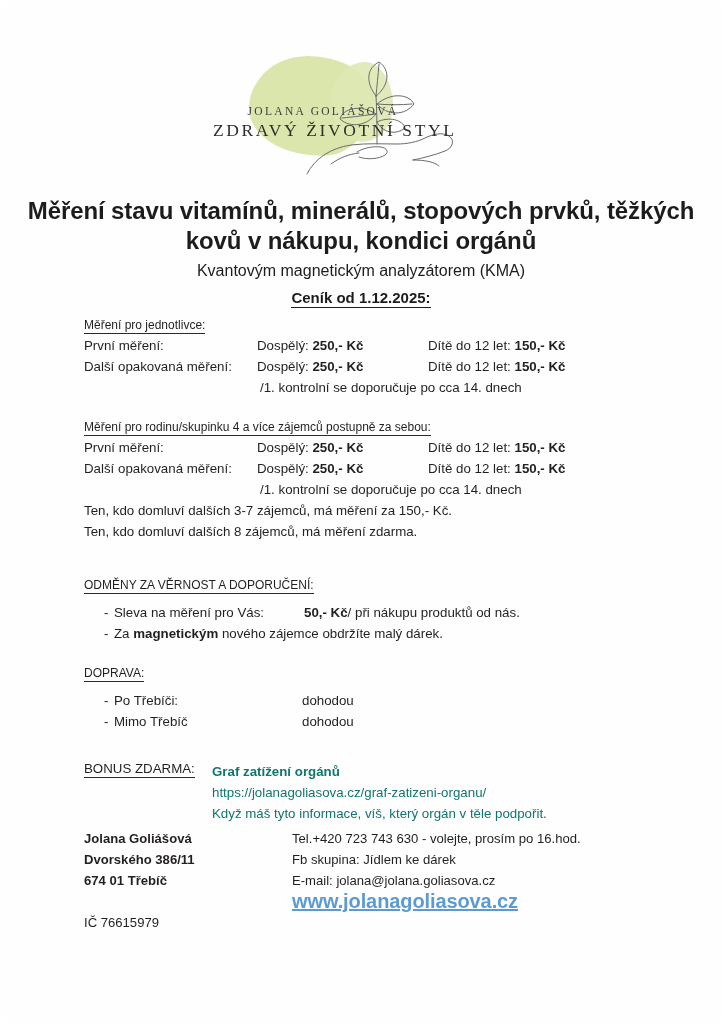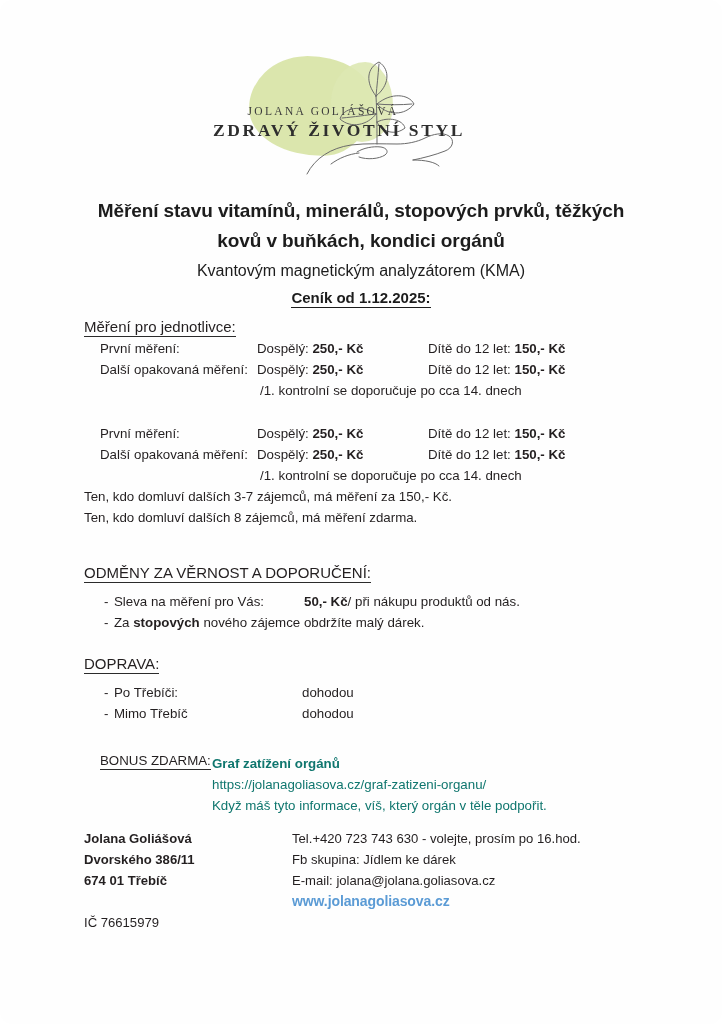--- a/index.html
+++ b/index.html
@@ -79,37 +79,37 @@
     color: #3c3c3c;
     white-space: nowrap;
   }
   .logo-text-main {
     position: absolute;
     left: 2px;
     top: 68px;
     width: 220px;
     text-align: center;
     font-family: "Liberation Serif", serif;
-    font-weight: bold;
+    font-weight: normal;
     font-size: 17.5px;
     letter-spacing: 2.6px;
     color: #2e2e2e;
     white-space: nowrap;
   }
 
   
   .title-wrap {
     position: absolute;
     left: 0;
     top: 196px;
     width: 722px;
     text-align: center;
   }
   .title-main {
-    font-size: 19px;
+    font-size: 24px;
     font-weight: bold;
     line-height: 30px;
     letter-spacing: -0.1px;
     color: #1c1c1c;
   }
   .title-sub {
     font-size: 16px;
     line-height: 29px;
     color: #1c1c1c;
   }
@@ -127,34 +127,34 @@
   
   .content {
     position: absolute;
     left: 84px;
     top: 318px;
     width: 560px;
     font-size: 13.3px;
     color: #231f20;
   }
   .sec-head {
-    font-size: 15px;
+    font-size: 12px;
     margin-bottom: 3px;
   }
   .sec-head span {
     border-bottom: 1.1px solid #2b2b2b;
     padding-bottom: 1px;
   }
   .price-row {
     position: relative;
     height: 21px;
     line-height: 21px;
     white-space: nowrap;
   }
-  .c-label { position: absolute; left: 16px; }
+  .c-label { position: absolute; left: 0; }
   .c-adult { position: absolute; left: 173px; }
   .c-child { position: absolute; left: 344px; }
   b, .bold { font-weight: bold; }
   .note-row {
     position: relative;
     height: 21px;
     line-height: 21px;
   }
   .note-row .note {
     position: absolute;
@@ -195,21 +195,20 @@
 
   
   .bonus-wrap {
     position: relative;
   }
   .bonus-label {
     position: absolute;
     left: 0;
     top: 0;
     font-size: 13.3px;
-    margin-left: 16px;
   }
   .bonus-label span {
     border-bottom: 1.1px solid #2b2b2b;
     padding-bottom: 1px;
   }
   .bonus-lines {
     margin-left: 128px;
     color: #0f766e;
   }
   .bonus-lines .bl {
@@ -253,21 +252,22 @@
   }
   .f-right .fr {
     height: 21px;
     line-height: 21px;
     white-space: nowrap;
   }
   .f-right .fr.indent { padding-left: 22px; }
   .f-web {
     color: #5b9bd5;
     font-weight: bold;
-    font-size: 14px;
+    font-size: 20px;
+    text-decoration: underline;
     letter-spacing: -0.1px;
     text-align: right;
   }
 </style>
 </head>
 <body>
 
 <div class="page">
 
   <div class="logo-block">
@@ -301,21 +301,21 @@
         </g>
       </svg>
 
       <div class="logo-text-top">JOLANA GOLIÁŠOVÁ</div>
       <div class="logo-text-main">ZDRAVÝ ŽIVOTNÍ STYL</div>
     </div>
   </div>
 
   <div class="title-wrap">
     <div class="title-main">Měření stavu vitamínů, minerálů, stopových prvků, těžkých</div>
-    <div class="title-main">kovů v buňkách, kondici orgánů</div>
+    <div class="title-main">kovů v nákupu, kondici orgánů</div>
     <div class="title-sub">Kvantovým magnetickým analyzátorem (KMA)</div>
     <div class="pricelist-head"><span>Ceník od 1.12.2025:</span></div>
   </div>
 
   <div class="content">
 
     <div class="sec-head"><span>Měření pro jednotlivce:</span></div>
 
     <div class="price-row">
       <span class="c-label">První měření:</span>
@@ -328,20 +328,21 @@
       <span class="c-adult"><span>Dospělý: </span><b>250,- Kč</b></span>
       <span class="c-child"><span>Dítě do 12 let: </span><b>150,- Kč</b></span>
     </div>
 
     <div class="note-row">
       <span class="note">/1. kontrolní se doporučuje po cca 14. dnech</span>
     </div>
 
     <div class="gap-lg"></div>
 
+    <div class="sec-head"><span>Měření pro rodinu/skupinku 4 a více zájemců postupně za sebou:</span></div>
 
     <div class="price-row">
       <span class="c-label">První měření:</span>
       <span class="c-adult"><span>Dospělý: </span><b>250,- Kč</b></span>
       <span class="c-child"><span>Dítě do 12 let: </span><b>150,- Kč</b></span>
     </div>
 
     <div class="price-row">
       <span class="c-label">Další opakovaná měření:</span>
       <span class="c-adult"><span>Dospělý: </span><b>250,- Kč</b></span>
@@ -362,21 +363,21 @@
     <div class="gap-sm"></div>
 
     <div class="bul-row">
       <span class="bul-dash">-</span>
       <span class="bul-text">Sleva na měření pro Vás:</span>
       <span class="bul-val"><b>50,- Kč</b><span>/ při nákupu produktů od nás.</span></span>
     </div>
 
     <div class="bul-row">
       <span class="bul-dash">-</span>
-      <span class="bul-text"><span>Za </span><b>stopových</b><span> nového zájemce obdržíte malý dárek.</span></span>
+      <span class="bul-text"><span>Za </span><b>magnetickým</b><span> nového zájemce obdržíte malý dárek.</span></span>
     </div>
 
     <div class="gap-lg"></div>
 
     <div class="sec-head"><span>DOPRAVA:</span></div>
     <div class="gap-sm"></div>
 
     <div class="bul-row">
       <span class="bul-dash">-</span>
       <span class="bul-text">Po Třebíči:</span>

